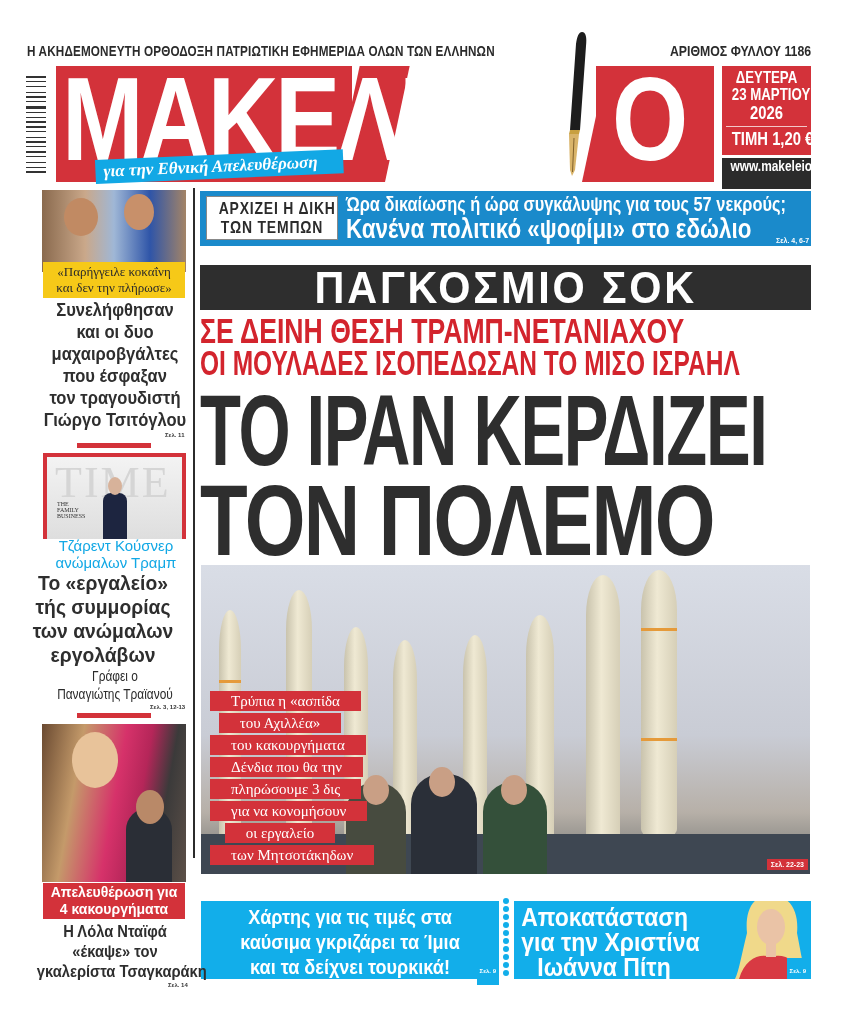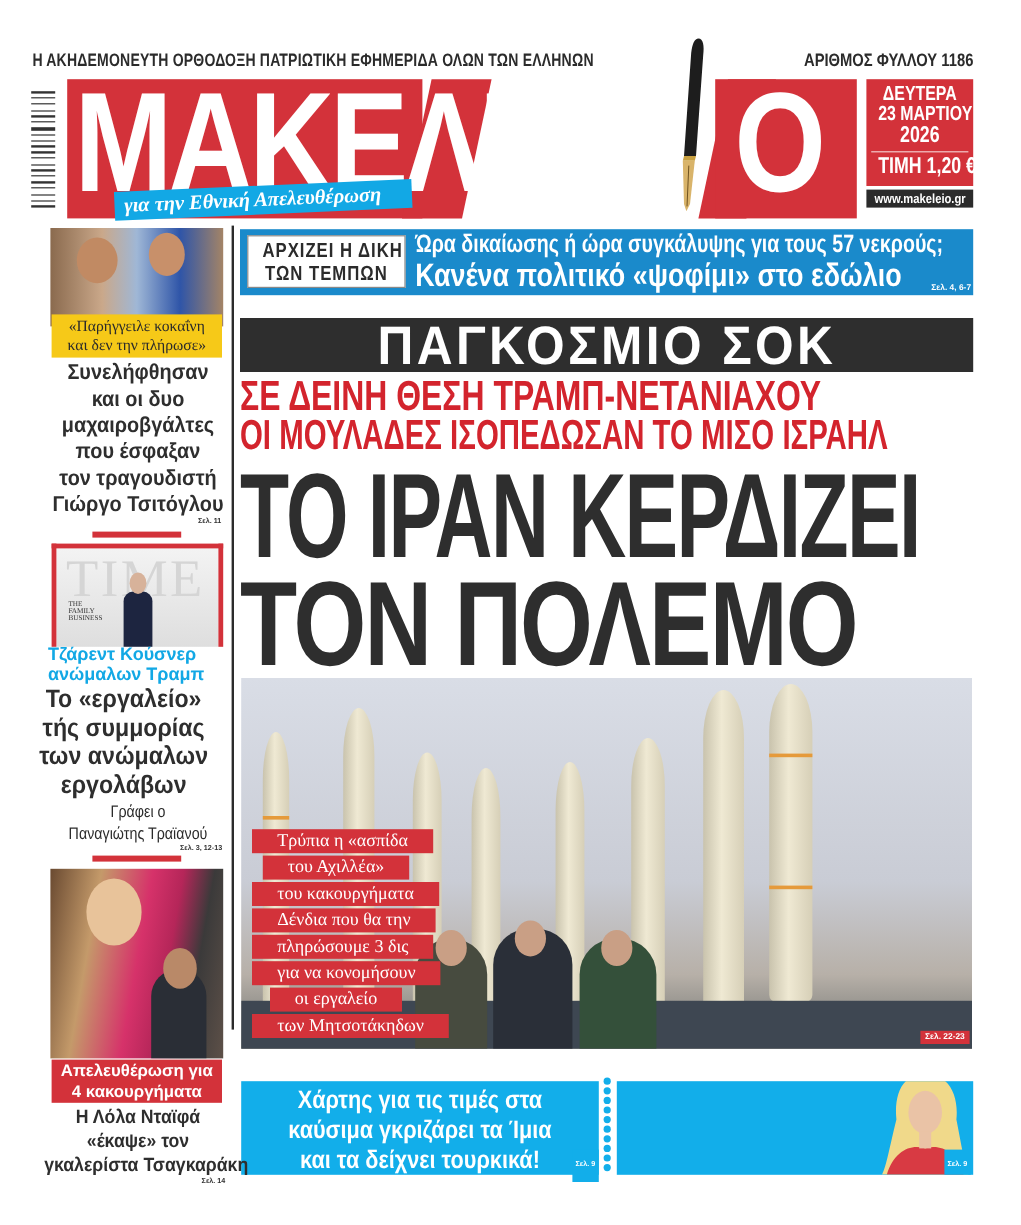--- a/index.html
+++ b/index.html
@@ -22,21 +22,21 @@
   #logo-right { left: 596px; top: 66px; width: 118px; height: 116px; background: #d3323a; }
   #logo-right-skew { left: 582px; top: 66px; width: 40px; height: 116px; background: #d3323a; transform: skewX(-12deg); transform-origin: left bottom; }
   #logo-text-right { left: 612px; top: 60px; font-size: 118px; font-weight: bold; color: #fff; line-height: 1; transform: scaleX(0.83); transform-origin: left top; font-family: "Liberation Sans", sans-serif; }
 
   #pen { left: 560px; top: 30px; width: 30px; height: 148px; }
 
   #datebox { left: 722px; top: 66px; width: 89px; height: 89px; background: #d3323a; color: #fff; text-align: center; }
   #datebox .d { font-weight: bold; font-size: 17px; line-height: 17px; transform: scaleX(0.78); white-space: nowrap; }
   #datebox .sep { height: 1px; background: #f3c7c9; margin: 3px 4px 2px 4px; }
   #price { font-size: 19px !important; line-height: 20px !important; }
-  #website { left: 722px; top: 158px; width: 89px; height: 15px; background: #2b2b2b; color: #fff; font-size: 11px; font-weight: bold; text-align: left; line-height: 17px; }
+  #website { left: 722px; top: 158px; width: 89px; height: 31px; background: #2b2b2b; color: #fff; font-size: 14px; font-weight: bold; text-align: left; line-height: 17px; }
   #website span { display: inline-block; transform: scaleX(0.85); }
 
   #subtitle-tag { left: 96px; top: 160px; width: 248px; height: 24px; background: #12a8e5; transform: rotate(-2.5deg); transform-origin: left bottom; color: #fff; font-family: "Liberation Serif", serif; font-style: italic; font-weight: bold; font-size: 17px; line-height: 24px; padding-left: 8px; white-space: nowrap; }
 
   
   #vline { left: 193px; top: 188px; width: 2px; height: 670px; background: #2b2b2b; }
 
   
   #trial-banner { left: 200px; top: 191px; width: 611px; height: 55px; background: #1a8acb; }
   #trial-label { left: 206px; top: 196px; width: 132px; height: 44px; background: #ffffff; border: 1px solid #888; text-align: center; color: #2b2b2b; font-weight: bold; font-size: 17px; line-height: 19px; padding-top: 2px; }
@@ -83,21 +83,21 @@
   #col-photo1 { left: 42px; top: 190px; width: 144px; height: 82px; background: linear-gradient(90deg, #8a6a4e, #caa88a 30%, #9fb7d6 50%, #2f55a8 75%, #a48466); overflow: hidden; }
   #quote-tag { left: 43px; top: 262px; width: 142px; height: 36px; background: #f6c918; color: #2b2b2b; font-family: "Liberation Serif", serif; font-size: 13px; line-height: 16px; text-align: center; padding-top: 2px; }
   .col-head { color: #2e2e2e; font-weight: bold; text-align: center; white-space: nowrap; }
   #col1-head { left: 30px; top: 299px; width: 170px; font-size: 18px; line-height: 22px; }
   .col-head div { transform: scaleX(0.92); }
   .col-page { position: absolute; font-size: 6px; color: #333; font-weight: bold; }
   .red-rule { position: absolute; height: 5px; background: #d3323a; }
 
   #time-cover { left: 43px; top: 453px; width: 143px; height: 86px; border: 4px solid #d3323a; border-bottom: none; background: linear-gradient(#f3f3f3, #dedede); overflow: hidden; }
   #time-word { position: absolute; left: 8px; top: 0px; font-family: "Liberation Serif", serif; font-size: 44px; color: #d5d5d5; letter-spacing: 2px; }
-  #kushner-name { left: 40px; top: 537px; width: 152px; text-align: left; color: #12a8e5; font-weight: bold; font-size: 15px; line-height: 17px; }
+  #kushner-name { left: 40px; top: 537px; width: 152px; text-align: center; color: #12a8e5; font-weight: normal; font-size: 15px; line-height: 17px; }
   #col2-head { left: 18px; top: 571px; width: 170px; font-size: 21px; line-height: 24px; }
   #col2-author { left: 30px; top: 667px; width: 170px; text-align: center; font-size: 14px; line-height: 18px; color: #2b2b2b; }
   #col2-author div { transform: scaleX(0.85); white-space: nowrap; }
 
   #col-photo3 { left: 42px; top: 724px; width: 144px; height: 158px; background: linear-gradient(100deg, #6a4a31 0%, #c49a6a 25%, #d6326a 50%, #b52659 65%, #3b3a3a 80%, #5d5048 100%); overflow: hidden; }
   #charge-tag { left: 43px; top: 883px; width: 142px; background: #d3323a; color: #fff; font-weight: bold; font-size: 14px; line-height: 17px; text-align: center; padding: 1px 0; }
   #col3-head { left: 30px; top: 922px; width: 170px; font-size: 16px; line-height: 20px; }
 </style>
 </head>
 <body>
@@ -218,20 +218,25 @@
     <i></i>
     <i></i>
     <i></i>
     <i></i>
     <i></i>
     <i></i>
     <i></i>
     <i></i>
 </div>
 <div id="pitis-panel" class="abs">
+  <div id="pitis-text">
+    <div>Αποκατάσταση</div>
+    <div>για την Χριστίνα</div>
+    <div>Ιωάννα Πίτη</div>
+  </div>
   <svg id="pitis-photo" viewBox="0 0 80 92">
     <path d="M40 8 C20 8 14 26 16 46 C10 70 8 84 4 92 L76 92 C72 80 70 66 66 46 C68 26 60 8 40 8 Z" fill="#f0d98a"></path>
     <ellipse cx="40" cy="40" rx="14" ry="18" fill="#eac3a6"></ellipse>
     <path d="M8 92 C14 72 28 66 40 70 C52 66 66 72 72 92 Z" fill="#d83a43"></path>
     <rect x="35" y="56" width="10" height="14" fill="#eac3a6"></rect>
   </svg>
   <span class="pg-small" style="right:2px;bottom:-6px">Σελ. 9</span>
 </div>
 
 <div id="col-photo1" class="abs">

